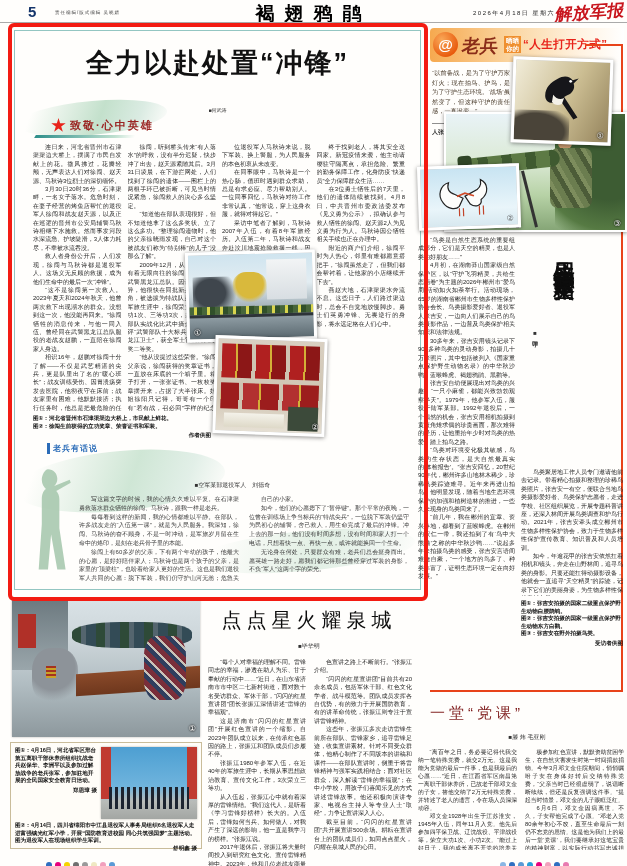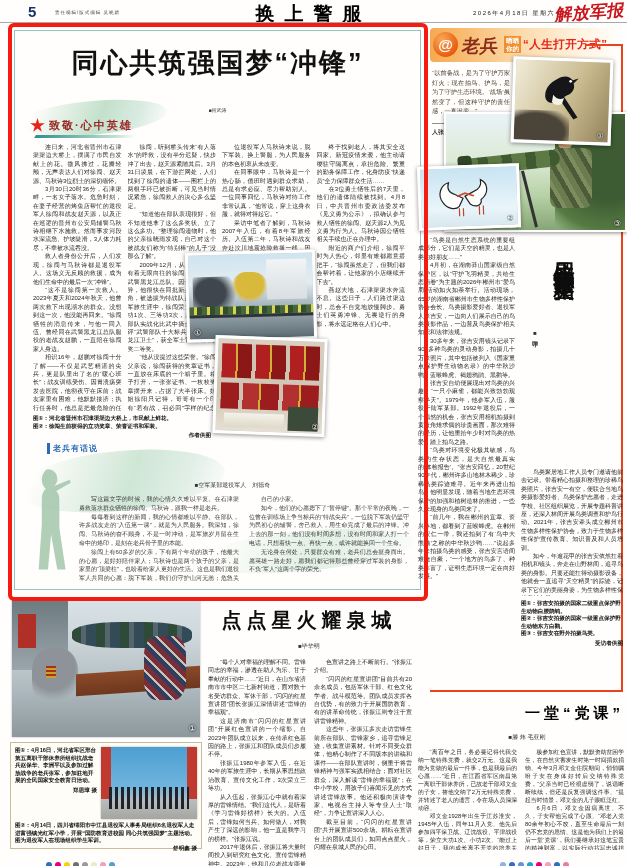--- a/index.html
+++ b/index.html
@@ -29,60 +29,60 @@
   .cols{display:flex;}
   .cap{font-weight:bold;font-size:5.6px;line-height:7.5px;color:#111;}
   .photo{border:3px solid #fff;box-shadow:0 1px 4px rgba(0,0,0,.45);overflow:hidden;background:#ccc;}
   .plabel{position:absolute;color:#fff;font-size:8px;text-shadow:0 0 2px #000,0 0 2px #000;}
   
   .vlabel{font-size:8px;font-weight:bold;color:#2b6cb8;border-left:3px solid #2b6cb8;padding-left:3px;letter-spacing:1px;}
   .vtitle2{font-size:16.5px;font-weight:900;text-align:center;letter-spacing:1px;color:#111;}
   .kaiti{font-size:6px;line-height:8.8px;text-align:justify;color:#3a3a3a;overflow:hidden;}
   .kaiti p{margin:0;text-indent:2em;}
   
-  .sparktitle{font-size:20px;font-weight:700;letter-spacing:5px;text-align:center;color:#0d0d0d;}
+  .sparktitle{font-size:20px;font-weight:400;letter-spacing:5px;text-align:center;color:#0d0d0d;}
   
   .capbox{border:1px solid #c9bc9a;background:#fffdf8;padding:4px;box-sizing:border-box;}
   .dot{width:6px;height:6px;border-radius:50%;display:inline-block;margin-right:3px;vertical-align:middle;}
   
   .banner{background:linear-gradient(90deg,#f6a94f,#fbd9a8 45%,#fff3e2 78%,#fff);border-radius:4px 0 0 4px;}
   .atcircle{width:25px;height:25px;border-radius:50%;background:radial-gradient(circle at 35% 30%,#f9a857,#e8590c 75%);color:#fff;font-weight:900;font-size:15px;text-align:center;line-height:25px;}
   .brand{font-size:18px;font-weight:900;color:#8a2c18;transform:skewX(-8deg);}
   .bsub{background:#ef8f2f;color:#fff;font-size:6.5px;line-height:7.5px;font-weight:bold;padding:1px 2px;text-align:center;}
   .btitle{font-size:11.5px;font-weight:900;color:#e8231a;letter-spacing:.5px;}
   .redline{background:#e8431a;}
   .quote{font-size:6.2px;line-height:9.6px;text-align:justify;color:#4a3c2c;}
   .quoteattr{font-size:6px;font-weight:bold;color:#333;margin-top:3px;}
   .vert{writing-mode:vertical-rl;font-weight:900;color:#0d0d0d;}
-  .partytitle{font-size:15px;font-weight:700;letter-spacing:4px;text-align:right;color:#000000;}
+  .partytitle{font-size:15px;font-weight:400;letter-spacing:4px;text-align:left;color:#7f1d1d;}
   .byc{font-size:6px;text-align:center;color:#333;}
 </style>
 </head>
 <body>
 
 <div class="page">
 
   <div class="abs pagenum" style="left:28px;top:3px;">5</div>
   <div class="abs credit" style="left:55px;top:10px;">责任编辑/版式编辑 吴晓婧</div>
-  <div class="abs secthead" style="left:0;right:0;top:1px;">换上警服</div>
+  <div class="abs secthead" style="left:0;right:0;top:1px;">褐翅鸦鹃</div>
   <div class="abs dateline" style="right:72px;top:9px;">2026年4月18日 星期六</div>
   <div class="abs masthead" style="right:3px;top:1px;">解放军报</div>
   <div class="abs hrule" style="left:0;right:0;top:22px;"></div>
 
   <div class="abs annotation" style="left:8px;top:23px;width:412px;height:570px;"></div>
 
   <div class="abs tealbox" style="left:14px;top:30px;width:405px;height:558px;">
     <div class="abs swoosh" style="left:2px;top:70px;width:150px;height:34px;"></div>
     <div class="abs swoosh" style="left:0px;top:420px;width:210px;height:60px;opacity:.8;"></div>
     <div class="abs swoosh" style="left:180px;top:500px;width:220px;height:40px;opacity:.5;"></div>
 
-    <div class="abs mtitle" style="left:0;right:0;top:14px;">同心共筑强国梦“冲锋”</div>
+    <div class="abs mtitle" style="left:0;right:0;top:14px;">全力以赴处置“冲锋”</div>
     <div class="abs mby" style="left:0;right:0;top:76px;">■何武涛</div>
 
-    <div class="abs" style="left:15px;top:87px;display:flex;align-items:center;gap:4px;">
+    <div class="abs" style="left:36px;top:87px;display:flex;align-items:center;gap:4px;">
       <span class="star"></span>
       <span class="badgetxt">致敬·心中英雄</span>
     </div>
     <div class="abs badgeline" style="left:20px;top:104px;width:100px;"></div>
 
     <div class="abs cols" style="left:18px;top:112px;width:372px;height:268px;gap:6px;">
       <div class="jtext" style="flex:1;">
           <p>连日来，河北省晋州市石津渠渠边大桥上，摆满了市民自发献上的花。微风拂过，花瓣轻颤，无声表达人们对徐闯、赵天源、马秋诗3位烈士的深切缅怀。</p>
           <p>3月30日20时36分，石津渠畔，一名女子落水。危急时刻，在妻子经营的烤鱼店帮忙的退役军人徐闯和战友赵天源，以及正在巡逻的晋州市公安局辅警马秋诗相继下水施救。然而事发河段水深流急、护坡陡滑，3人体力耗尽，不幸被水流吞没。</p>
           <p>救人者身份公开后，人们发现，徐闯与马秋诗都是退役军人。这场义无反顾的救援，成为他们生命中的最后一次“冲锋”。</p>

